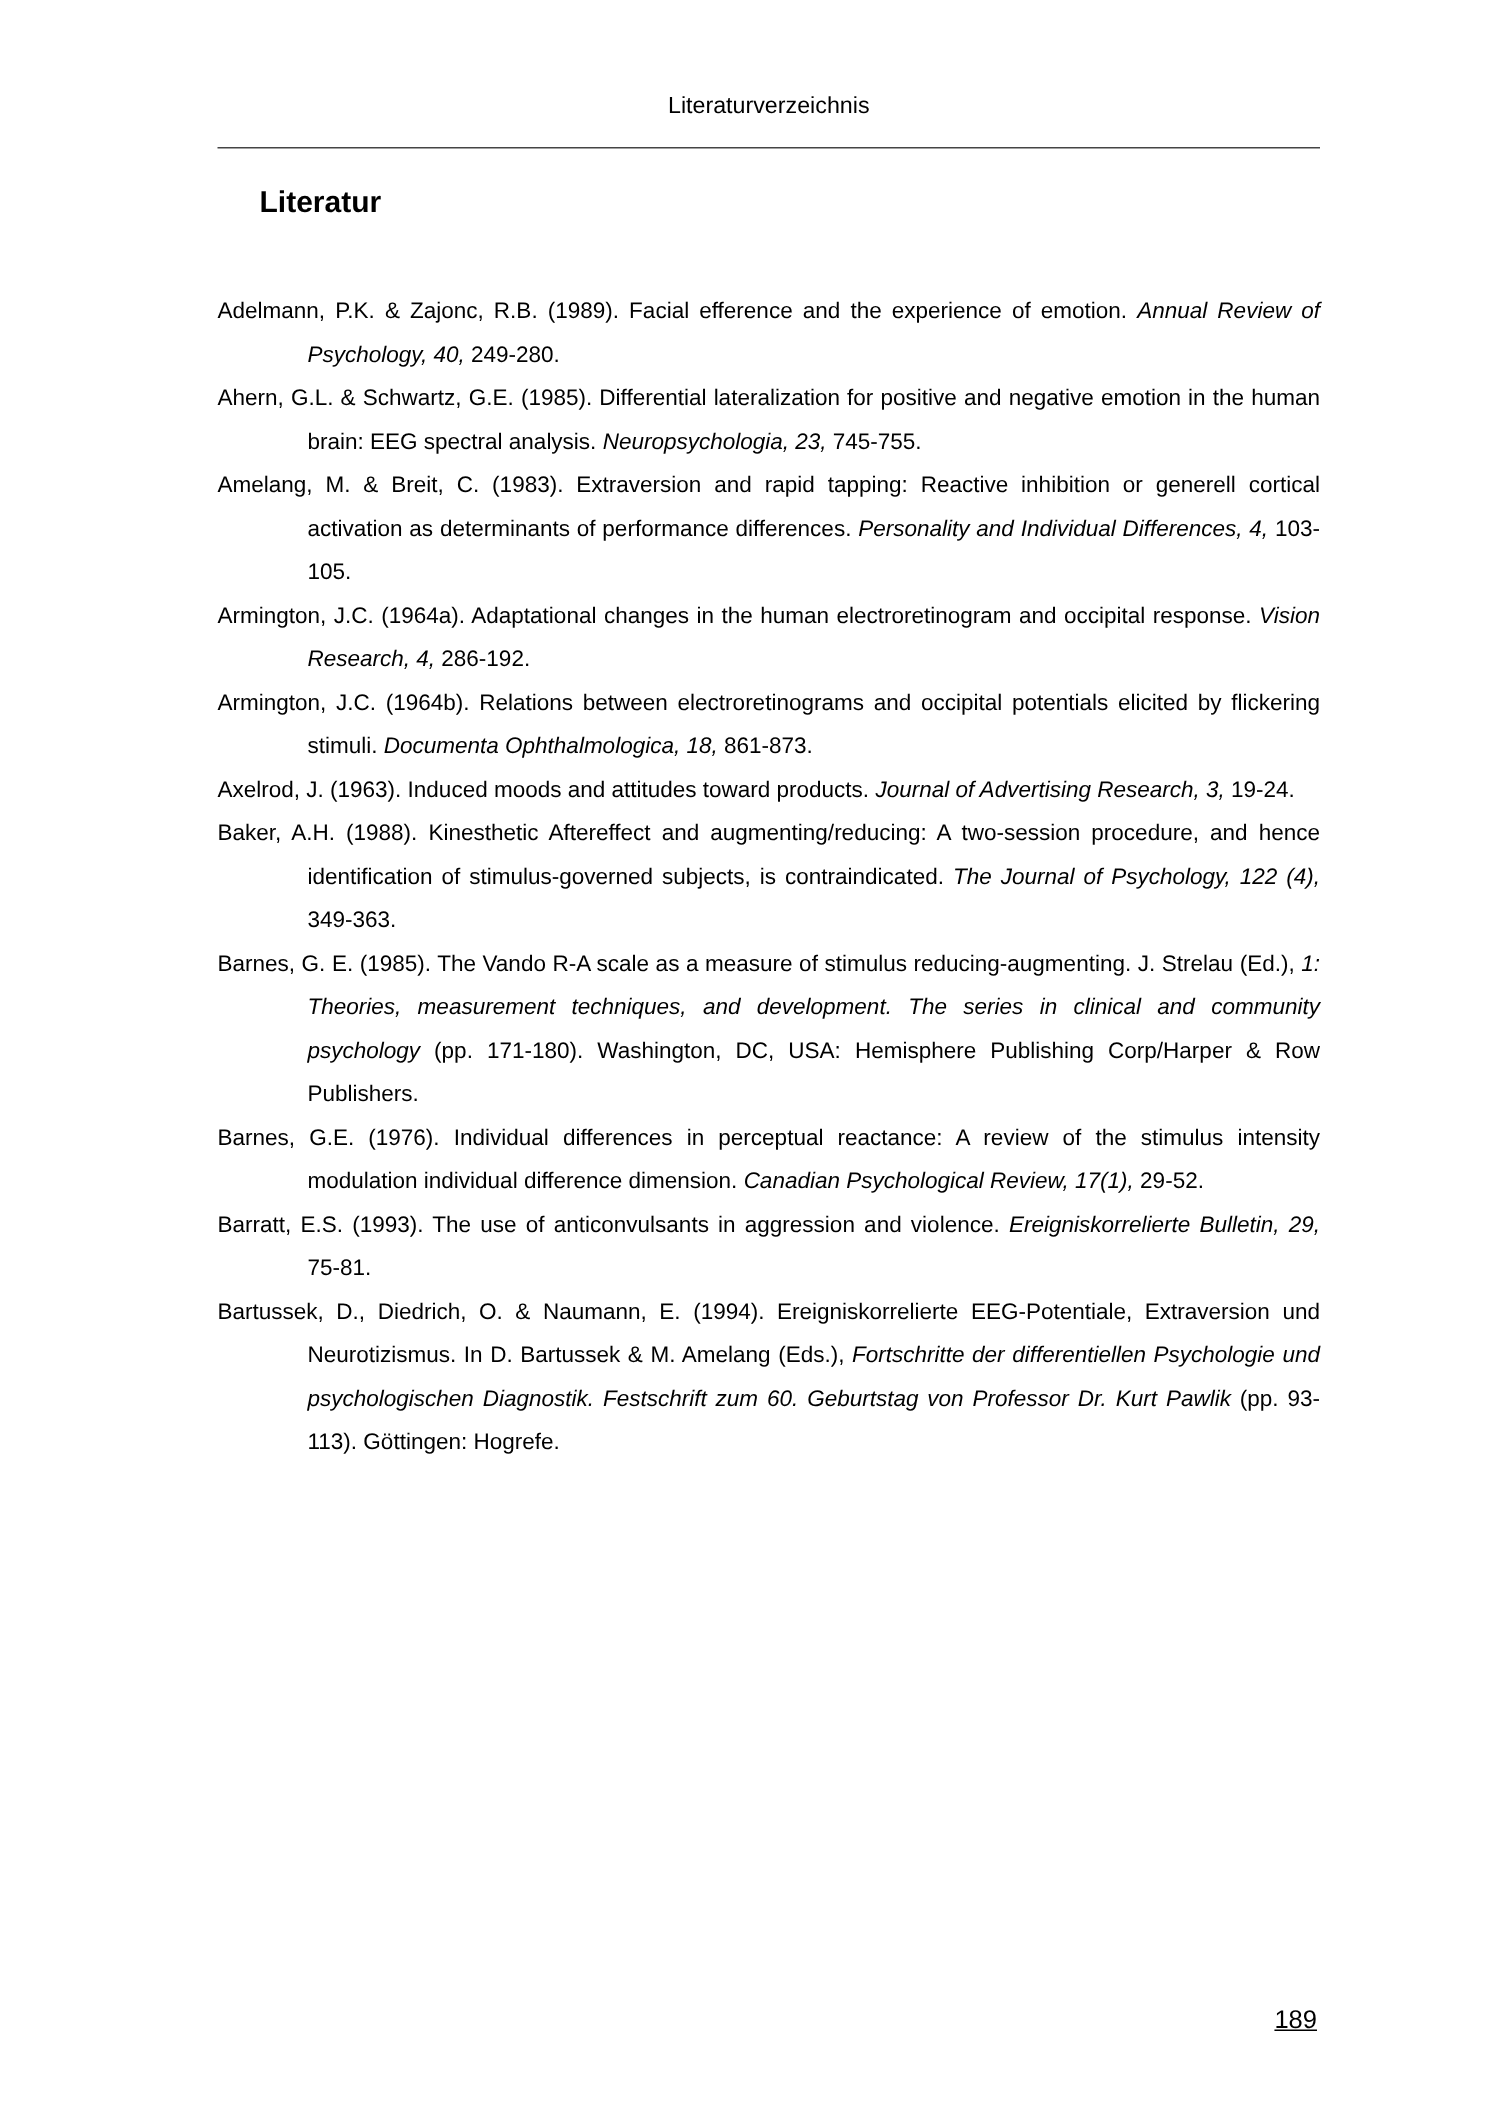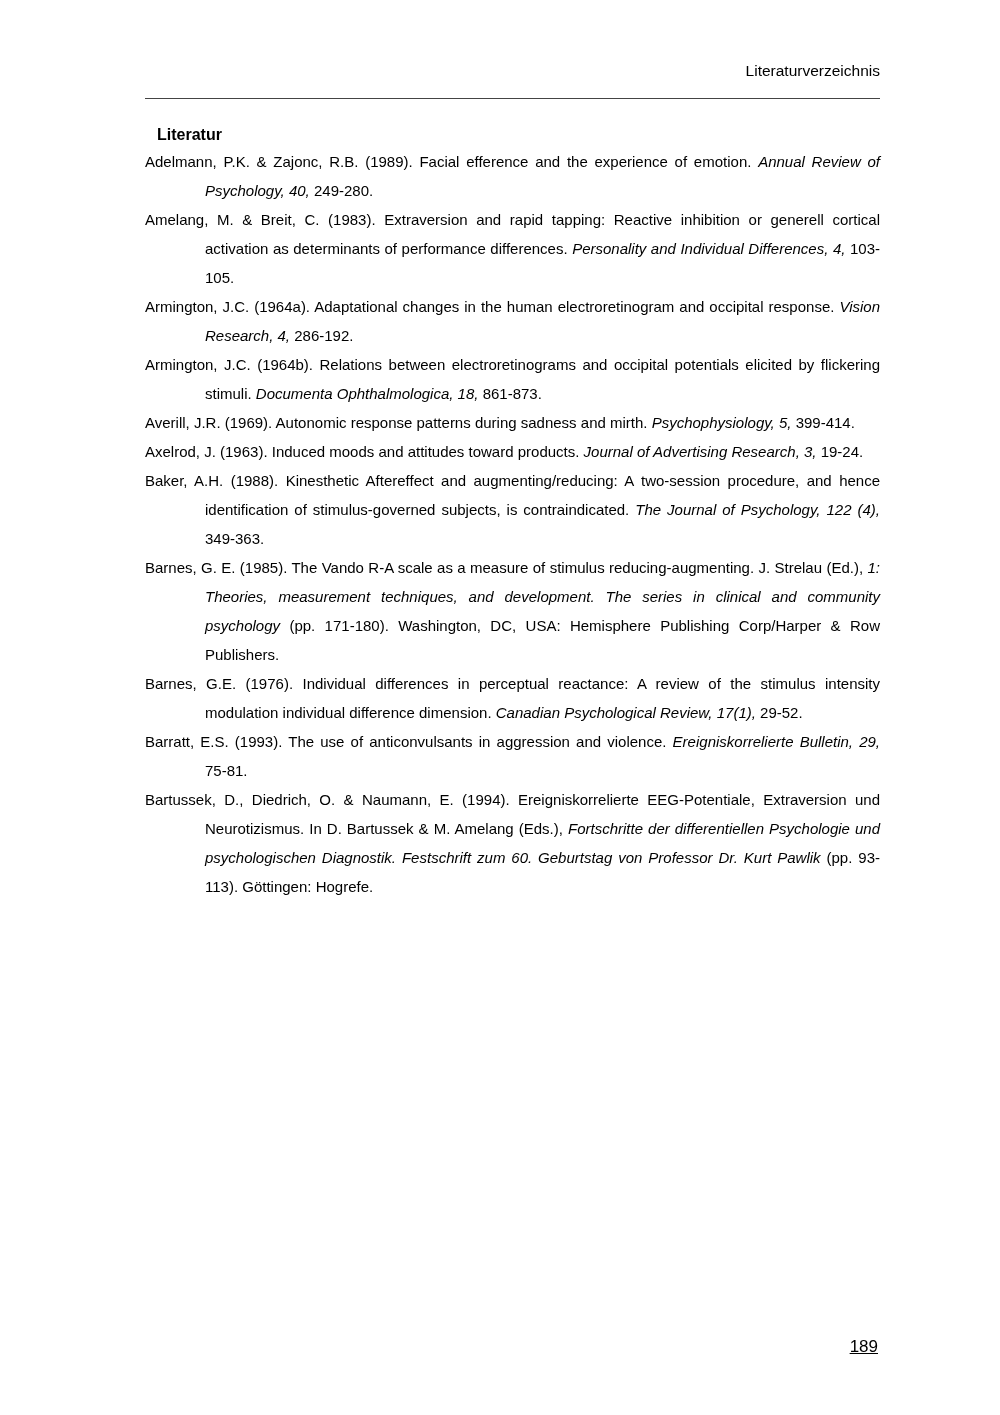--- a/index.html
+++ b/index.html
@@ -9,37 +9,38 @@
     height: 1415px;
     position: relative;
     font-family: "Liberation Sans", sans-serif;
     color: #000000;
     overflow: hidden;
   }
   .content {
     padding: 62px 120px 0 145px;
   }
   .running-header {
-    text-align: right;
+    text-align: center;
     font-size: 15.5px;
     line-height: 18px;
   }
   .divider {
     border: none;
     border-top: 1px solid #444444;
     margin-top: 18px;
     width: 100%;
   }
   .page-title {
-    font-size: 16px;
+    font-size: 20px;
     font-weight: bold;
-    margin: 24px 0 0 12px;
+    margin: 24px 0 0 28px;
     line-height: 24px;
   }
   .refs {
+    margin-top: 46px;
     font-size: 15px;
     line-height: 29px;
   }
   p.ref {
     text-align: justify;
     padding-left: 60px;
     text-indent: -60px;
   }
   .it { font-style: italic; }
   .page-number {
@@ -55,24 +56,24 @@
 
 <div class="content">
   <div class="running-header">Literaturverzeichnis</div>
 
   <hr class="divider">
 
   <h1 class="page-title">Literatur</h1>
 
   <div class="refs">
       <p class="ref"><span>Adelmann, P.K. &amp; Zajonc, R.B. (1989). Facial efference and the experience of emotion. </span><span class="it">Annual Review of Psychology, 40,</span><span> 249-280.</span></p>
+      <p class="ref"><span>Ahern, G.L. &amp; Schwartz, G.E. (1985). Differential lateralization for positive and negative emotion in the human brain: EEG spectral analysis. </span><span class="it">Neuropsychologia, 23,</span><span> 745-755.</span></p>
       <p class="ref"><span>Amelang, M. &amp; Breit, C. (1983). Extraversion and rapid tapping: Reactive inhibition or generell cortical activation as determinants of performance differences. </span><span class="it">Personality and Individual Differences, 4,</span><span> 103-105.</span></p>
       <p class="ref"><span>Armington, J.C. (1964a). Adaptational changes in the human electroretinogram and occipital response. </span><span class="it">Vision Research, 4,</span><span> 286-192.</span></p>
       <p class="ref"><span>Armington, J.C. (1964b). Relations between electroretinograms and occipital potentials elicited by flickering stimuli. </span><span class="it">Documenta Ophthalmologica, 18,</span><span> 861-873.</span></p>
-      <p class="ref"><span>Averill, J.R. (1969). Autonomic response patterns during sadness and mirth. </span><span class="it">Psychophysiology, 5,</span><span> 399-414.</span></p>
       <p class="ref"><span>Axelrod, J. (1963). Induced moods and attitudes toward products. </span><span class="it">Journal of Advertising Research, 3,</span><span> 19-24.</span></p>
       <p class="ref"><span>Baker, A.H. (1988). Kinesthetic Aftereffect and augmenting/reducing: A two-session procedure, and hence identification of stimulus-governed subjects, is contraindicated. </span><span class="it">The Journal of Psychology, 122 (4),</span><span> 349-363.</span></p>
       <p class="ref"><span>Barnes, G. E. (1985). The Vando R-A scale as a measure of stimulus reducing-augmenting. J. Strelau (Ed.), </span><span class="it">1: Theories, measurement techniques, and development. The series in clinical and community psychology</span><span> (pp. 171-180). Washington, DC, USA: Hemisphere Publishing Corp/Harper &amp; Row Publishers.</span></p>
       <p class="ref"><span>Barnes, G.E. (1976). Individual differences in perceptual reactance: A review of the stimulus intensity modulation individual difference dimension. </span><span class="it">Canadian Psychological Review, 17(1),</span><span> 29-52.</span></p>
       <p class="ref"><span>Barratt, E.S. (1993). The use of anticonvulsants in aggression and violence. </span><span class="it">Ereigniskorrelierte Bulletin, 29,</span><span> 75-81.</span></p>
       <p class="ref"><span>Bartussek, D., Diedrich, O. &amp; Naumann, E. (1994). Ereigniskorrelierte EEG-Potentiale, Extraversion und Neurotizismus. In D. Bartussek &amp; M. Amelang (Eds.), </span><span class="it">Fortschritte der differentiellen Psychologie und psychologischen Diagnostik. Festschrift zum 60. Geburtstag von Professor Dr. Kurt Pawlik</span><span> (pp. 93-113). Göttingen: Hogrefe.</span></p>
     </div>
 </div>
 
 <div class="page-number">189</div>

